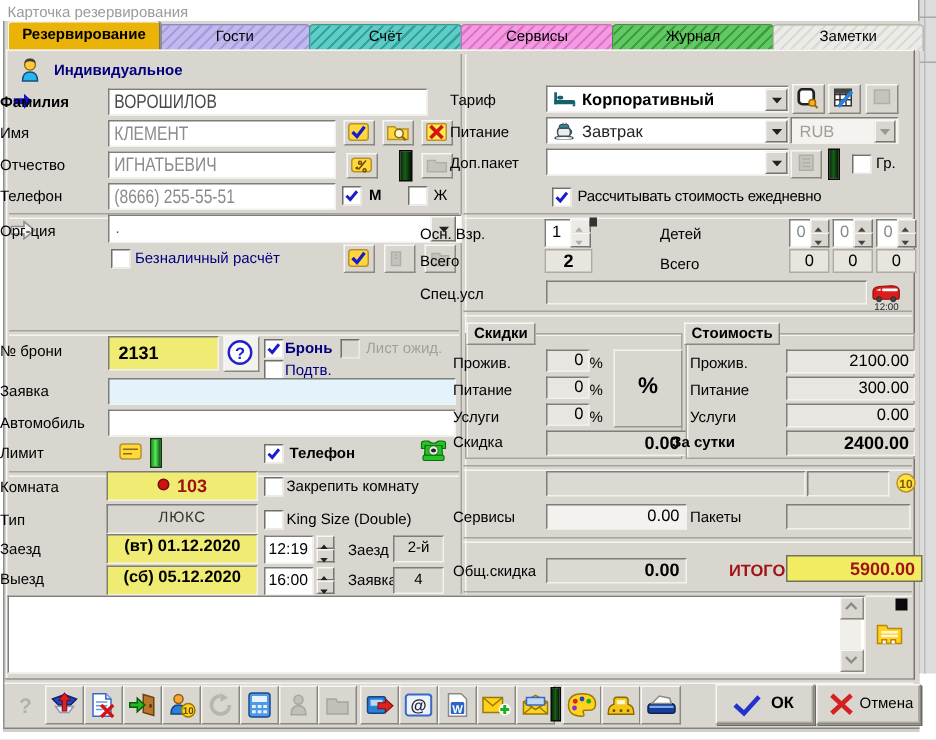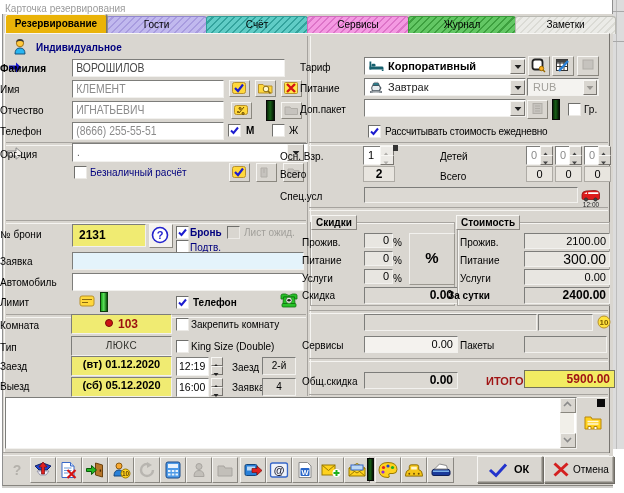--- a/index.html
+++ b/index.html
@@ -341,21 +341,21 @@
 <div class="lbl" style="left:393px;top:273px">%</div>
 <div class="btn" style="left:409px;top:233px;width:44px;height:50px;border-top-color:#f2f1ee;border-left-color:#f2f1ee;border-bottom-color:#9a978f;border-right-color:#9a978f;box-shadow:none;text-align:center;line-height:48px;font-weight:bold;font-size:15px">%</div>
 <div class="lbl r" style="left:302px;top:290px;width:57px">Скидка</div>
 <div class="fld b" style="left:364px;top:287px;width:88px;height:15px;line-height:15px;text-align:right;padding-right:4px;font-size:12px;background:#dcd9d3">0.00</div>
 
 <div class="grp" style="left:457px;top:222px;width:151px;height:82px"></div>
 <div class="glab" style="left:456px;top:215px">Стоимость</div>
 <div class="lbl r" style="left:460px;top:237px;width:60px">Прожив.</div>
 <div class="fld" style="left:524px;top:233px;width:81px;height:14px;line-height:14px;text-align:right;padding-right:3px;font-size:11px;background:#e8e6e1">2100.00</div>
 <div class="lbl r" style="left:460px;top:255px;width:60px">Питание</div>
-<div class="fld" style="left:524px;top:251px;width:81px;height:14px;line-height:14px;text-align:right;padding-right:3px;font-size:14px;background:#e8e6e1">300.00</div>
+<div class="fld" style="left:524px;top:251px;width:81px;height:14px;line-height:14px;text-align:right;padding-right:3px;font-size:11px;background:#e8e6e1">300.00</div>
 <div class="lbl r" style="left:460px;top:273px;width:60px">Услуги</div>
 <div class="fld" style="left:524px;top:269px;width:81px;height:14px;line-height:14px;text-align:right;padding-right:3px;font-size:11px;background:#e8e6e1">0.00</div>
 <div class="lbl r b" style="left:448px;top:290px;width:60px">За сутки</div>
 <div class="fld b" style="left:524px;top:287px;width:81px;height:15px;line-height:15px;text-align:right;padding-right:3px;font-size:12px;background:#dcd9d3">2400.00</div>
 <div class="sep" style="left:309px;top:310px;width:299px"></div>
 
 <div class="fld" style="left:364px;top:314px;width:171px;height:15px;background:#dcd9d3"></div>
 <div class="fld" style="left:538px;top:314px;width:53px;height:15px;background:#dcd9d3"></div>
 <div class="ab" style="left:597px;top:315px"><svg width="14" height="14">
         <circle cx="7" cy="7" r="6" fill="#ffe23e" stroke="#b8912b"></circle>

